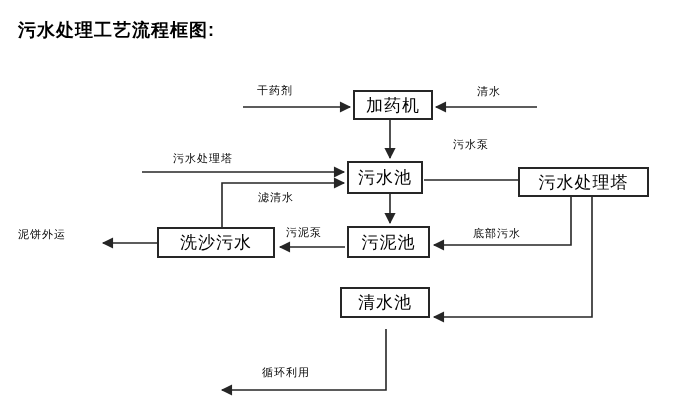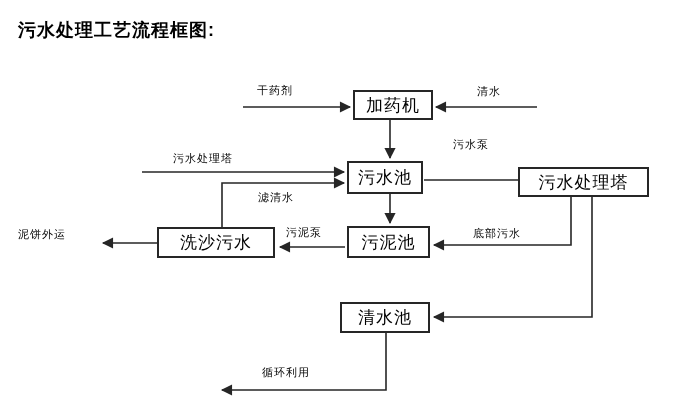--- a/index.html
+++ b/index.html
@@ -88,21 +88,21 @@
   </div>
 
   <div class="node" style="left:347px;top:226px;width:83px;height:32px">
     <span>污泥池</span>
   </div>
 
   <div class="node" style="left:157px;top:227px;width:118px;height:31px">
     <span>洗沙污水</span>
   </div>
 
-  <div class="node" style="left:340px;top:302px;width:90px;height:31px">
+  <div class="node" style="left:340px;top:287px;width:90px;height:31px">
     <span>清水池</span>
   </div>
 
   <span class="elabel" style="left:257px;top:83px">干药剂</span>
   <span class="elabel" style="left:477px;top:84px">清水</span>
   <span class="elabel" style="left:173px;top:151px">污水处理塔</span>
   <span class="elabel" style="left:453px;top:137px">污水泵</span>
   <span class="elabel" style="left:258px;top:190px">滤清水</span>
   <span class="elabel" style="left:18px;top:227px">泥饼外运</span>
   <span class="elabel" style="left:286px;top:225px">污泥泵</span>

